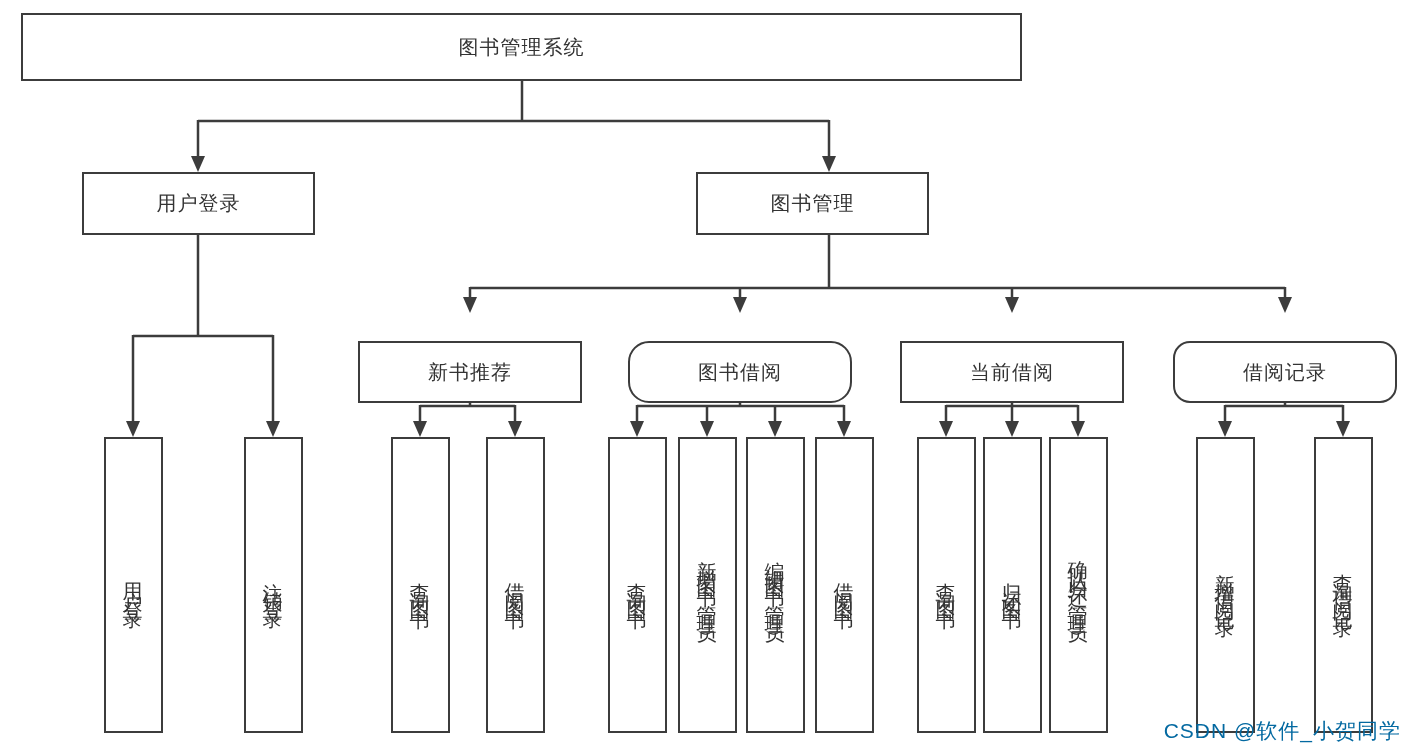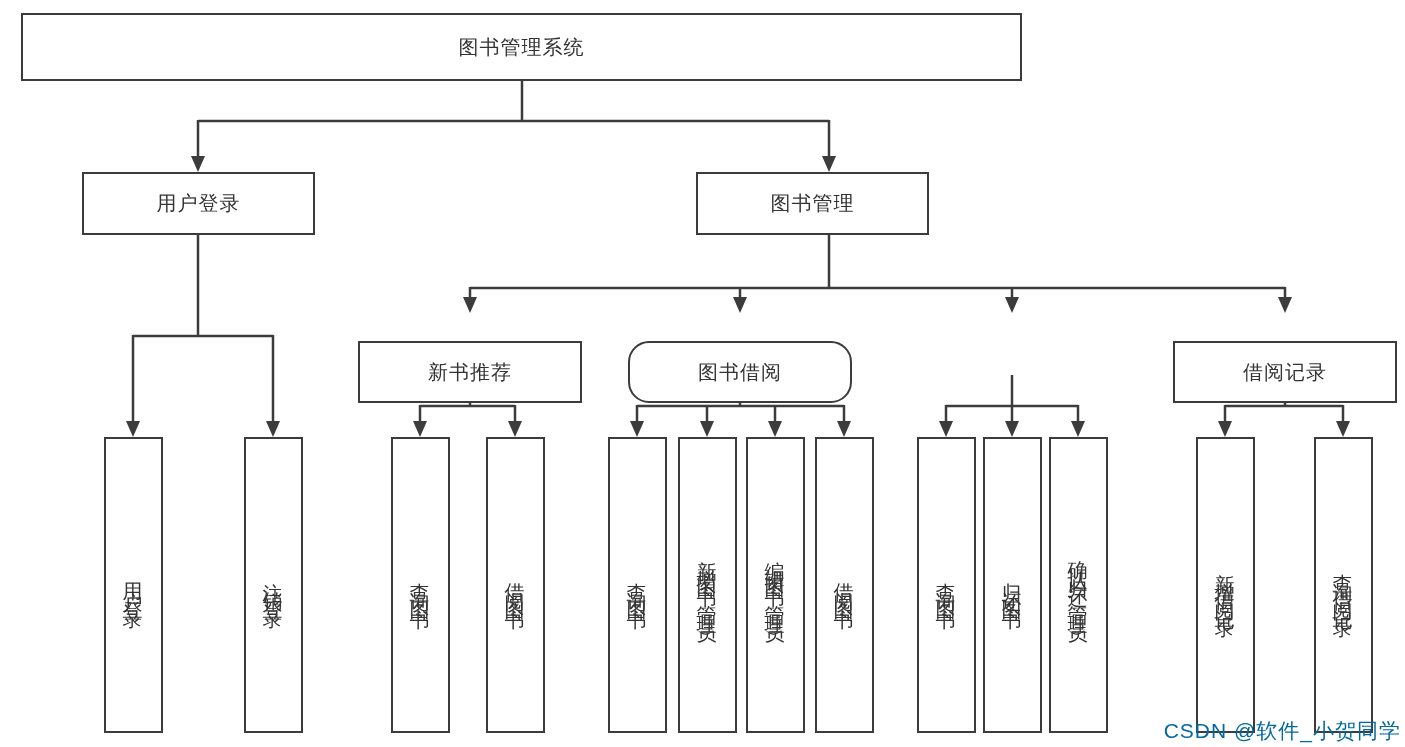--- a/index.html
+++ b/index.html
@@ -107,21 +107,22 @@
     </g>
   </svg>
 
   <div class="box" style="left:21px; top:13px; width:1001px; height:68px;">图书管理系统</div>
 
   <div class="box lvl2" style="left:82px;">用户登录</div>
   <div class="box lvl2" style="left:696px;">图书管理</div>
 
   <div class="box lvl3" style="left:358px;">新书推荐</div>
   <div class="box lvl3" style="left:628px;border-radius:21px;">图书借阅</div>
-  <div class="box lvl3" style="left:1173px;">借阅记录</div>
+  <div class="box lvl3" style="left:900px;">当前借阅</div>
+  <div class="box lvl3" style="left:1173px;border-radius:17px;">借阅记录</div>
 
   <div class="box leaf vbox" style="left:104px;">用户登录</div>
   <div class="box leaf vbox" style="left:244px;">注销登录</div>
 
   <div class="box leaf vbox" style="left:391px;">查询图书</div>
   <div class="box leaf vbox" style="left:486px;">借阅图书</div>
 
   <div class="box leaf vbox" style="left:608px;">查询图书</div>
   <div class="box leaf vbox" style="left:678px;">新增图书（管理员）</div>
   <div class="box leaf vbox" style="left:746px;">编辑图书（管理员）</div>

